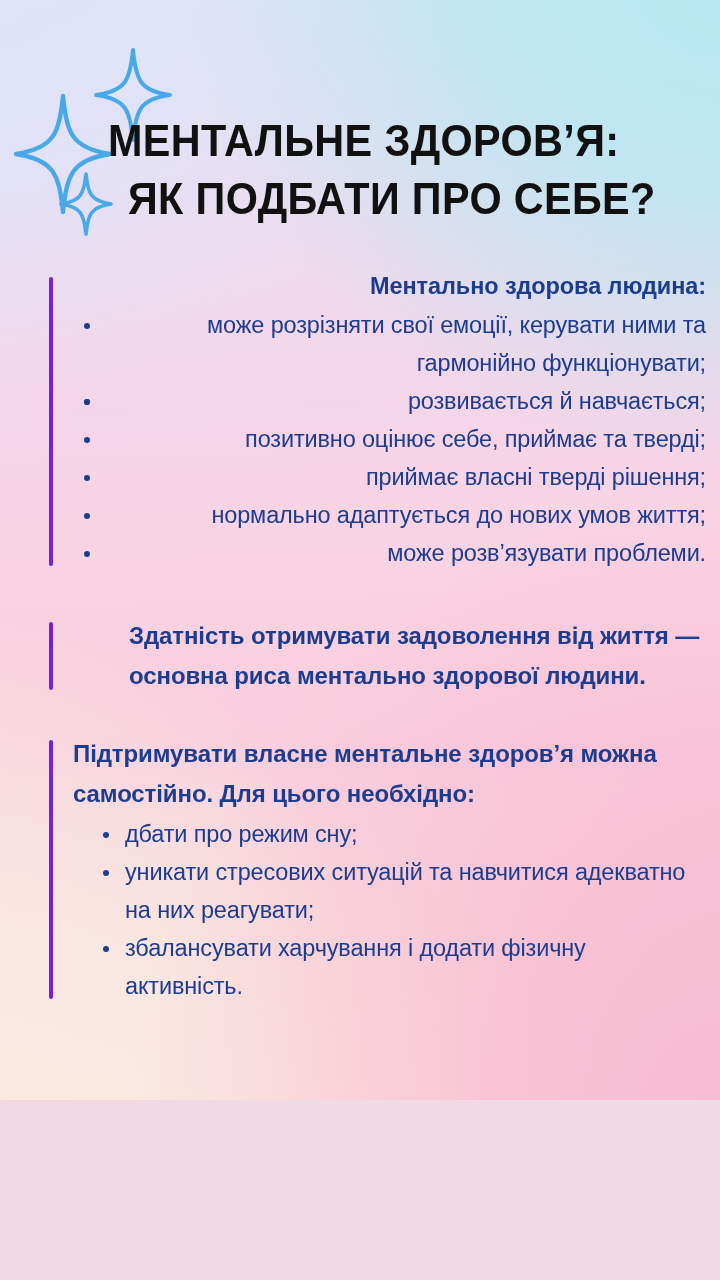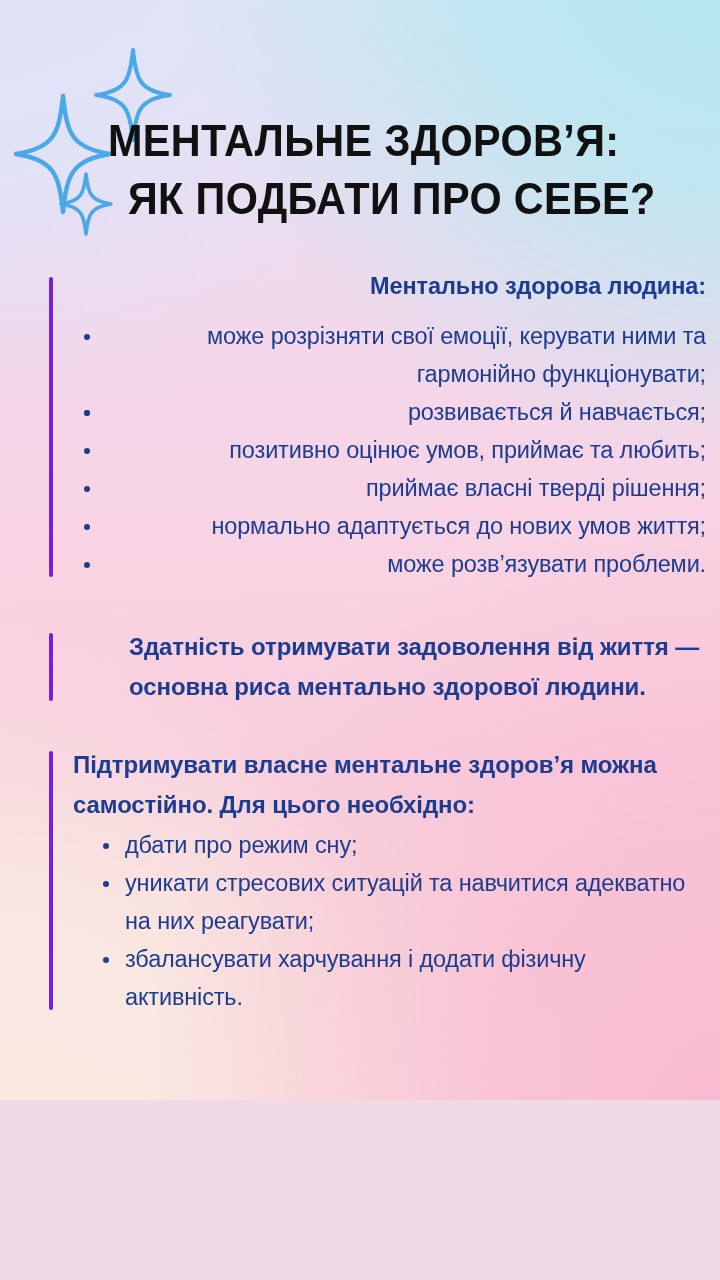--- a/index.html
+++ b/index.html
@@ -123,21 +123,21 @@
     top:17px;
     width:6px;
     height:6px;
     border-radius:50%;
     background:#1c3d8f;
   }
 
   
   #section-healthy { margin-left:0; }
   #section-healthy .body { padding-left:29px;text-align:right; }
-  #section-healthy ul.bullets { margin-top:15px; }
+  #section-healthy ul.bullets { margin-top:4px; }
 
   #section-satisfaction { margin-top:44px; }
   #section-satisfaction .body { padding-left:32px;margin-left:48px; }
 
   #section-support { margin-top:38px; }
   #section-support .body { padding-left:24px; }
   #section-support ul.bullets li { padding-left:52px; }
   #section-support ul.bullets li .dot { left:30px; }
 </style>
 </head>
@@ -172,21 +172,21 @@
           </li>
           <li>
             <span class="dot"></span>
           </li>
           <li>
             <span class="dot"></span>
             <span>розвивається й навчається;</span>
           </li>
           <li>
             <span class="dot"></span>
-            <span>позитивно оцінює умов, приймає та любить;</span>
+            <span>позитивно оцінює себе, приймає та тверді;</span>
           </li>
           <li>
             <span class="dot"></span>
             <span>приймає власні тверді рішення;</span>
           </li>
           <li>
             <span class="dot"></span>
             <span>нормально адаптується до нових умов життя;</span>
           </li>
           <li>

